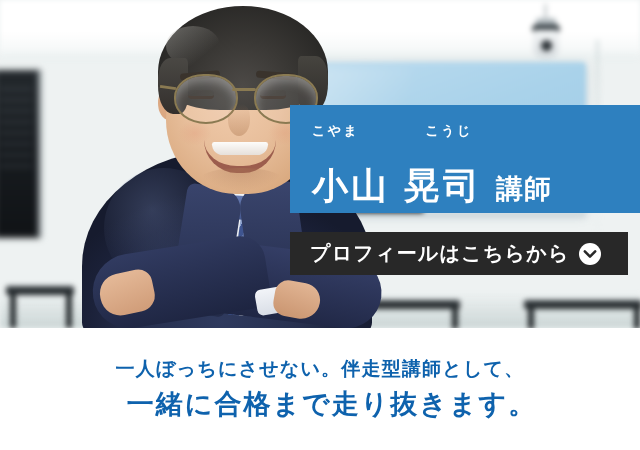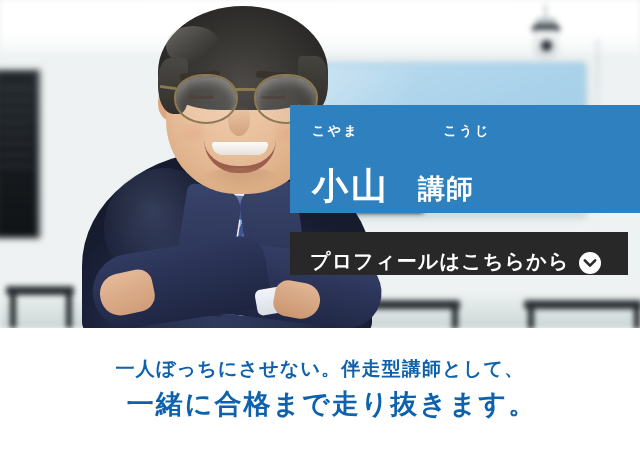--- a/index.html
+++ b/index.html
@@ -347,21 +347,21 @@
     display:flex;
     align-items:flex-end;
     justify-content:flex-start;
     box-sizing:border-box;
     padding: 0 0 6px 22px;
   }
   .name-inner { position:relative; display:flex; align-items:baseline; }
 
   .ruby-row {
     position:absolute; left:0; top:-46px;
-    display:flex; gap:66px;
+    display:flex; gap:48px;
     font-family:"Liberation Sans","DejaVu Sans",sans-serif;
     font-size:13px; font-weight:700; color:#ffffff;
     letter-spacing:2.5px;
     white-space:nowrap;
   }
   .ruby-2 { margin-left:18px; }
 
   .name-main {
     font-family:"Liberation Serif","DejaVu Serif",serif;
     font-size:36px; font-weight:700; color:#ffffff;
@@ -373,21 +373,21 @@
     font-size:27px; font-weight:700; color:#ffffff;
     letter-spacing:1px; margin-left:14px; white-space:nowrap;
   }
 
   
   .cta-bar {
     position:absolute;
     left:290px; top:232px;
     width:338px; height:43px;
     background:#282828;
-    display:flex; align-items:flex-end;
+    display:flex; align-items:center;
     box-sizing:border-box;
     padding-left:20px;
     cursor:pointer;
   }
   .cta-label {
     font-family:"Liberation Sans","DejaVu Sans",sans-serif;
     font-size:20px; font-weight:700; color:#ffffff;
     letter-spacing:1.2px; white-space:nowrap;
   }
   .cta-chevron {
@@ -505,20 +505,21 @@
     </div>
 
     <div class="name-banner">
       <div class="name-inner">
         <div class="ruby-row">
           <span class="ruby-1">こやま</span>
           <span class="ruby-2">こうじ</span>
         </div>
         <span class="name-main">小山</span>
         <span class="name-gap"></span>
+        <span class="name-main">晃司</span>
         <span class="name-title">講師</span>
       </div>
     </div>
 
     <div class="cta-bar">
       <span class="cta-label">プロフィールはこちらから</span>
       <span class="cta-chevron">
         <svg width="22" height="22" viewBox="0 0 22 22" aria-hidden="true">
           <circle cx="11" cy="11" r="11" fill="#ffffff"></circle>
           <path d="M5.8 8.4 L11 13.6 L16.2 8.4" fill="none" stroke="#282828" stroke-width="2.6" stroke-linecap="round" stroke-linejoin="round"></path>

